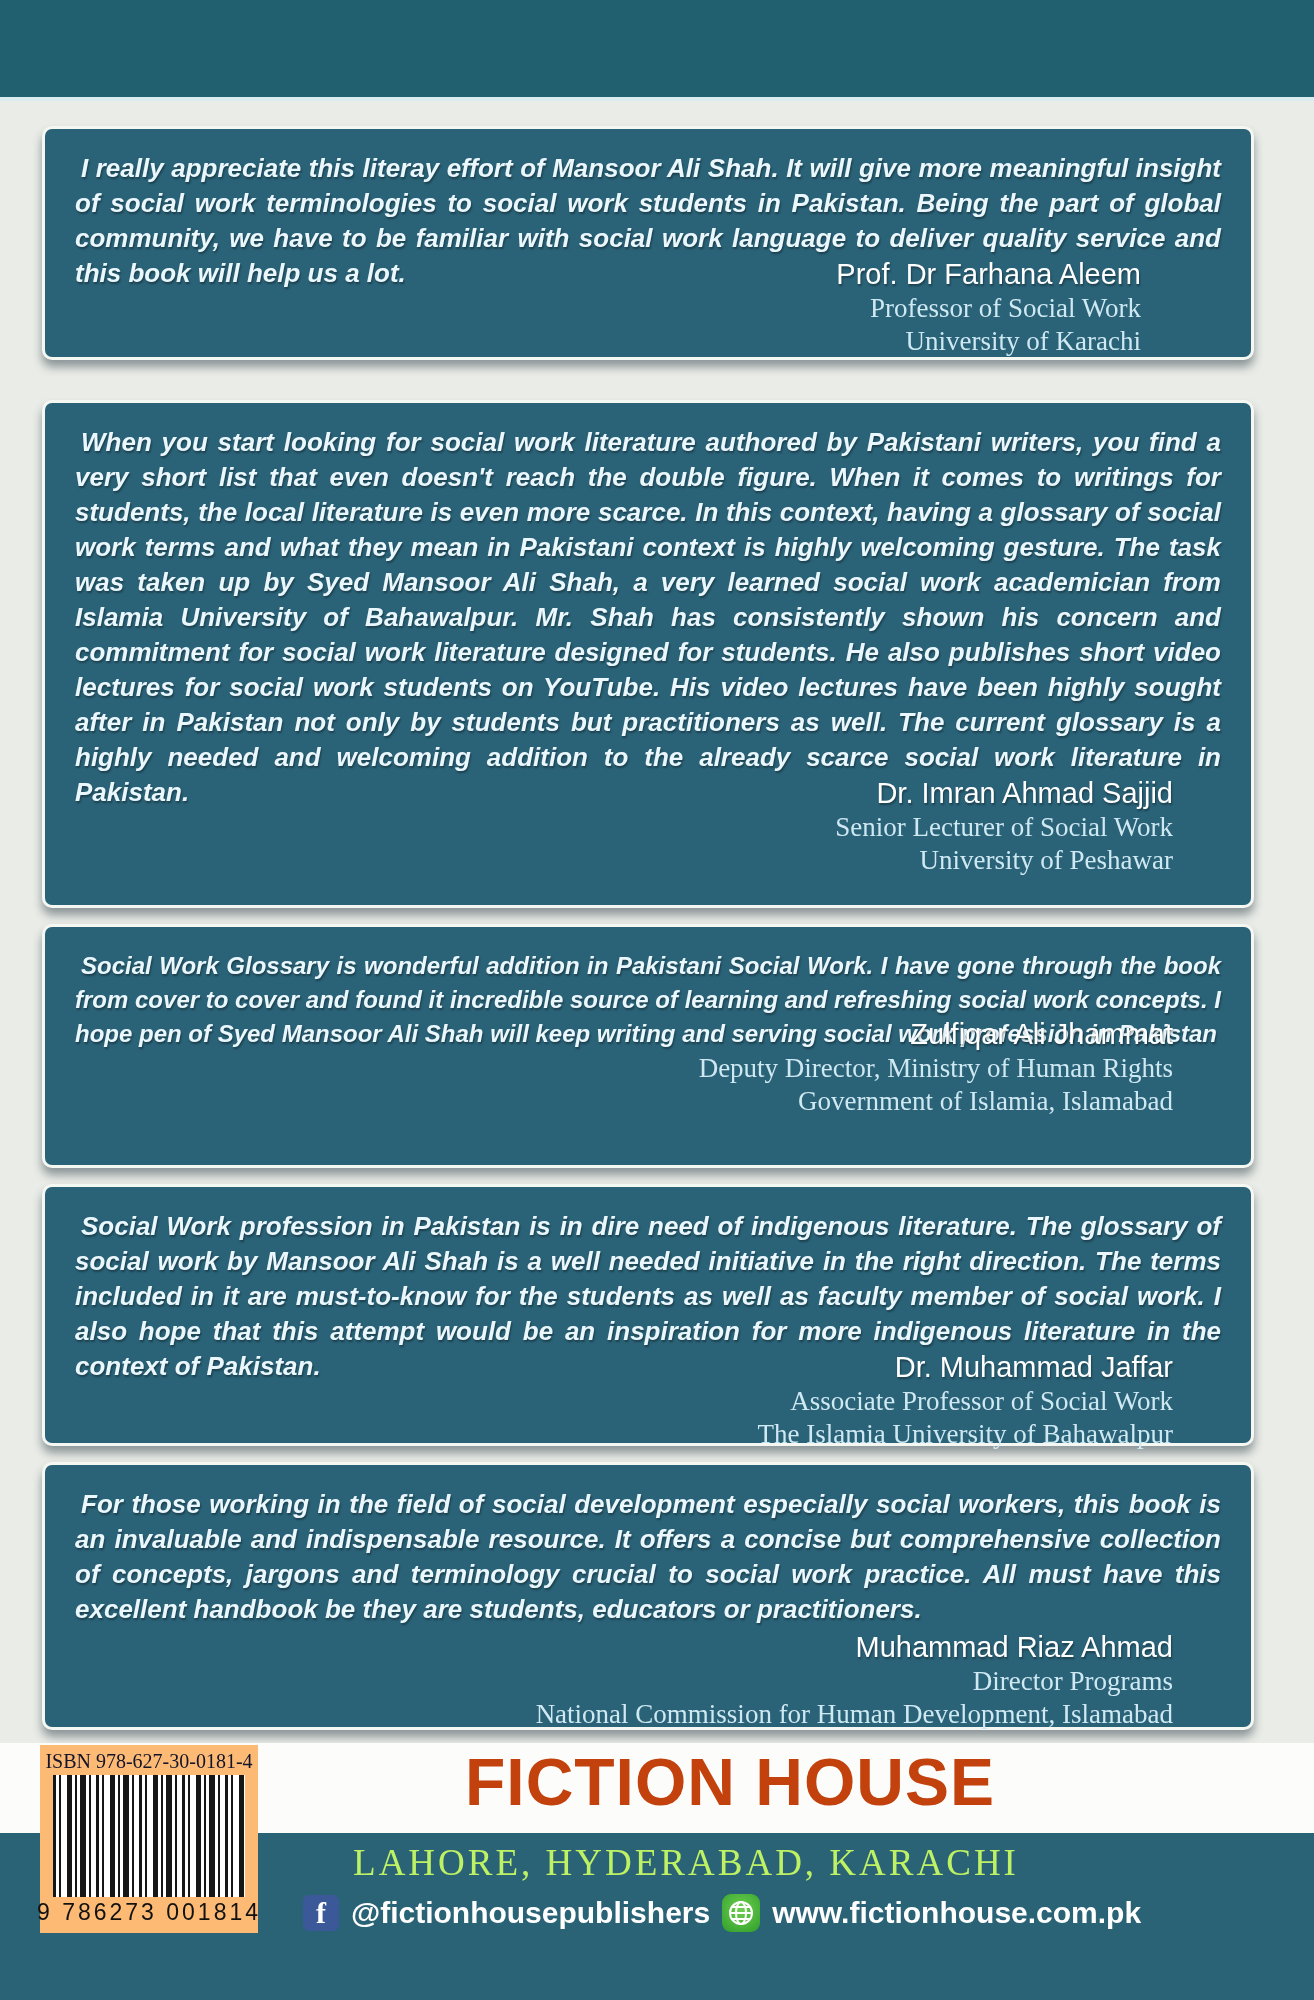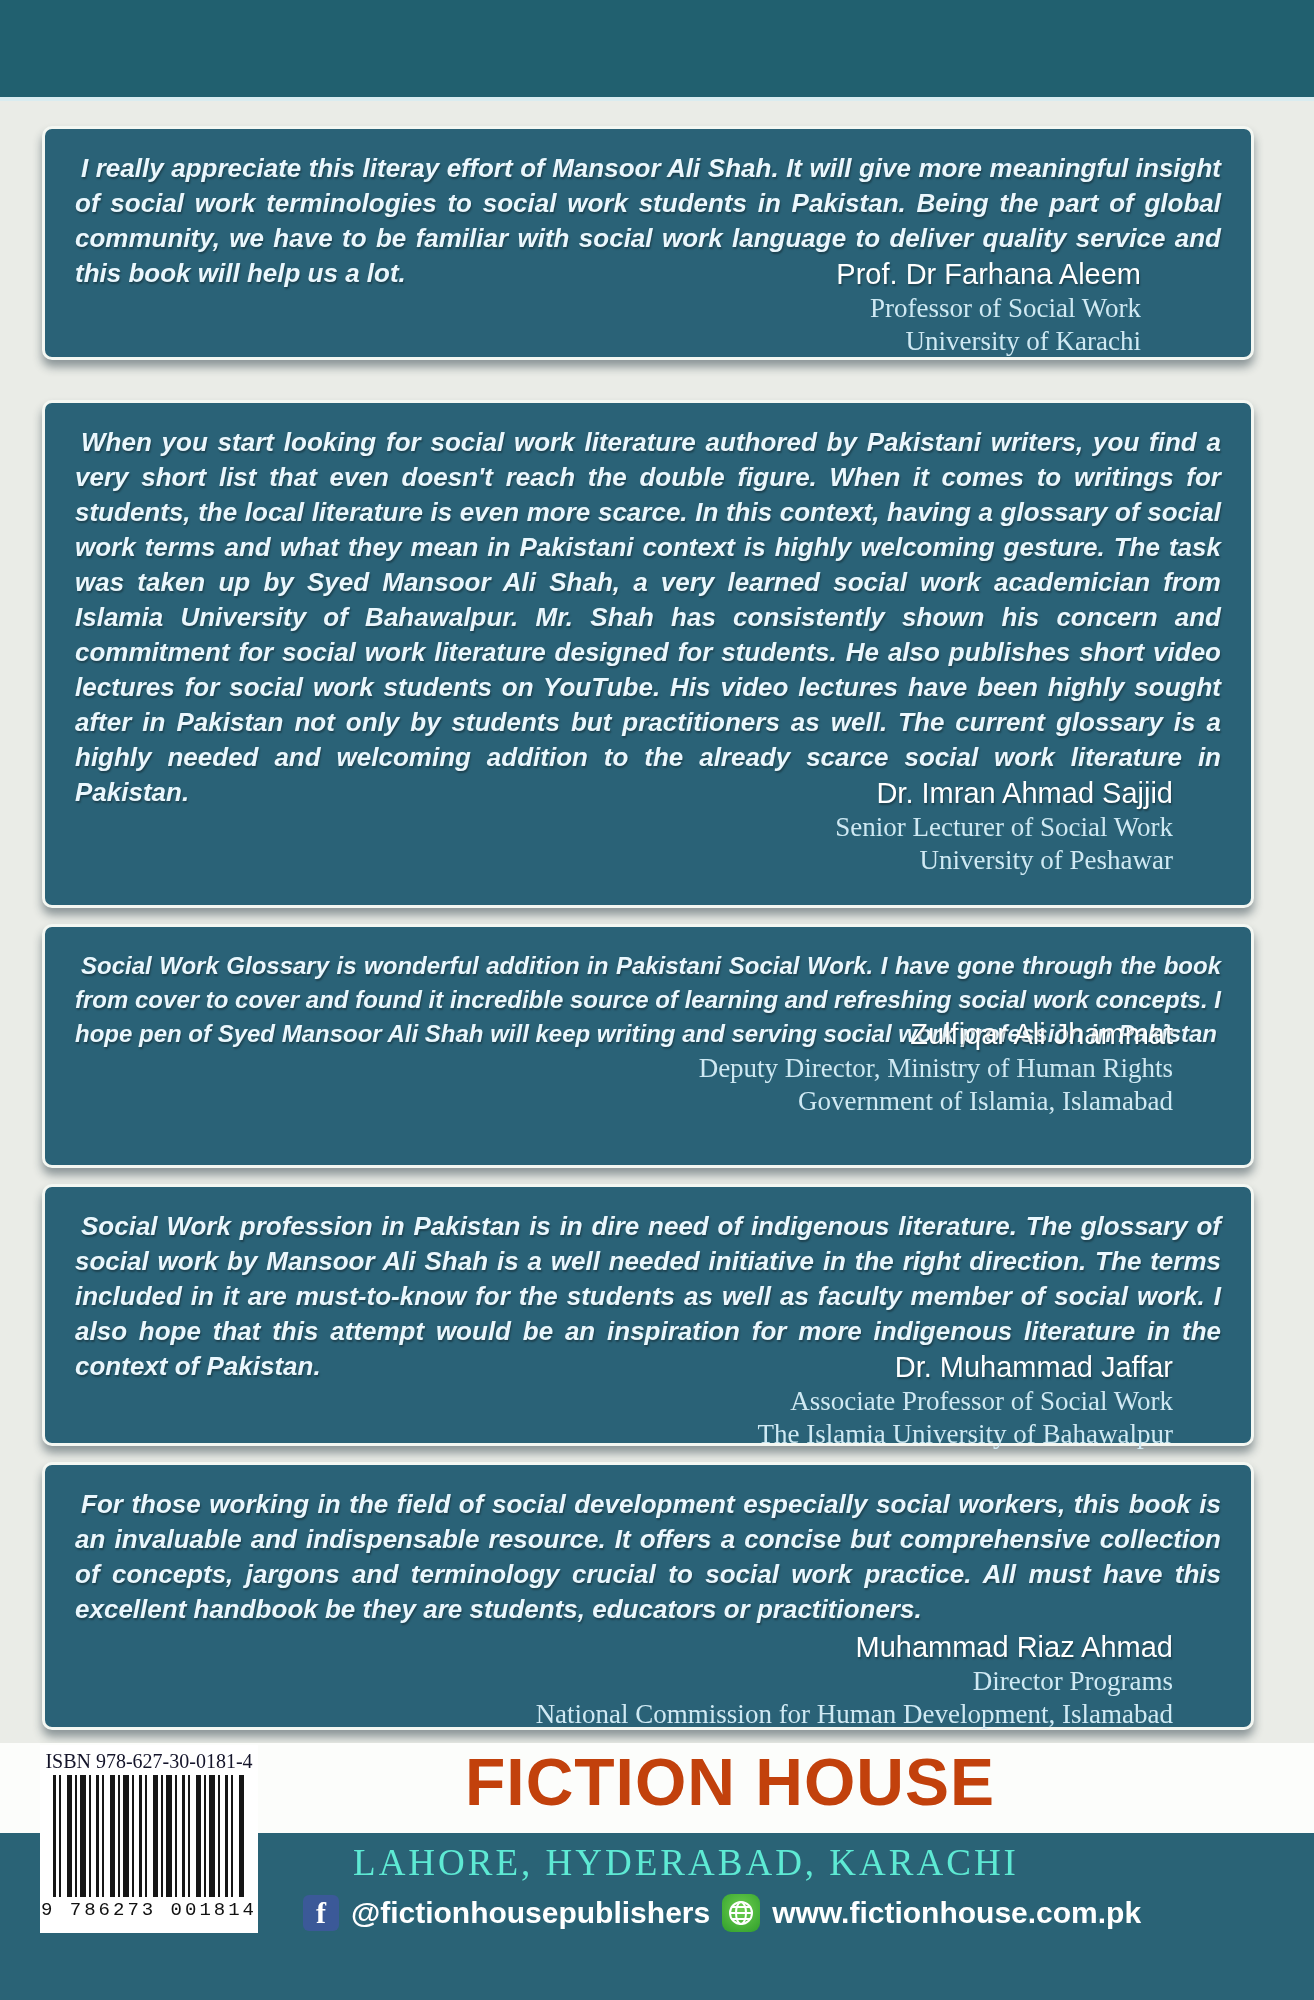--- a/index.html
+++ b/index.html
@@ -53,21 +53,21 @@
     text-align:center; font-weight:bold; font-size:66px; letter-spacing:1px;
     color:#c2410c; white-space:nowrap;
   }
   .teal-bottom {
     position:absolute; top:1833px; left:0; width:1314px; height:167px;
     background:#2a6376;
   }
   .cities {
     margin-top:8px; padding-left:58px;
     text-align:center; font-family:"Liberation Serif", serif;
-    font-size:37px; letter-spacing:3px; color:#5eead4; white-space:nowrap;
+    font-size:37px; letter-spacing:3px; color:#bef264; white-space:nowrap;
   }
   .social-row {
     margin-top:10px; padding-left:130px;
     display:flex; align-items:center; justify-content:center; gap:12px;
     color:#ffffff; font-weight:bold; font-size:30px; white-space:nowrap;
   }
   .fb-icon {
     width:36px; height:36px; background:#3b5998; border-radius:6px;
     display:flex; align-items:center; justify-content:center;
     font-family:"Liberation Serif", serif; font-weight:bold;
@@ -75,38 +75,38 @@
   }
   .globe-icon {
     width:38px; height:38px; border-radius:9px;
     background:radial-gradient(circle at 50% 40%, #6ed04f, #2f9e2b);
     display:flex; align-items:center; justify-content:center;
   }
   .globe-icon svg { display:block; }
   
   .barcode-box {
     position:absolute; left:40px; top:1745px; width:218px; height:188px;
-    background:#ffffff; display:flex; flex-direction:column; align-items:center;
+    background:#fdba74; display:flex; flex-direction:column; align-items:center;
   }
   .isbn-label {
     font-family:"Liberation Serif", serif; font-size:20px; color:#14142a;
     margin-top:5px; white-space:nowrap;
   }
   .bars {
     width:192px; height:122px; margin-top:2px;
     background:repeating-linear-gradient(90deg,
       #161616 0 3px,  #ffffff 3px 6px,
       #161616 6px 8px,  #ffffff 8px 14px,
       #161616 14px 19px, #ffffff 19px 22px,
       #161616 22px 24px, #ffffff 24px 27px,
       #161616 27px 33px, #ffffff 33px 36px,
       #161616 36px 38px, #ffffff 38px 43px);
   }
   .digits {
-    font-family:Liberation Mono, monospace; font-size:19px; color:#111;
+    font-family:Liberation Sans, sans-serif; font-size:23px; color:#111;
     letter-spacing:3px; margin-top:2px; white-space:nowrap;
   }
 </style>
 </head>
 <body>
 
 <div class="cover">
 
   <div class="top-strip"></div>
 

